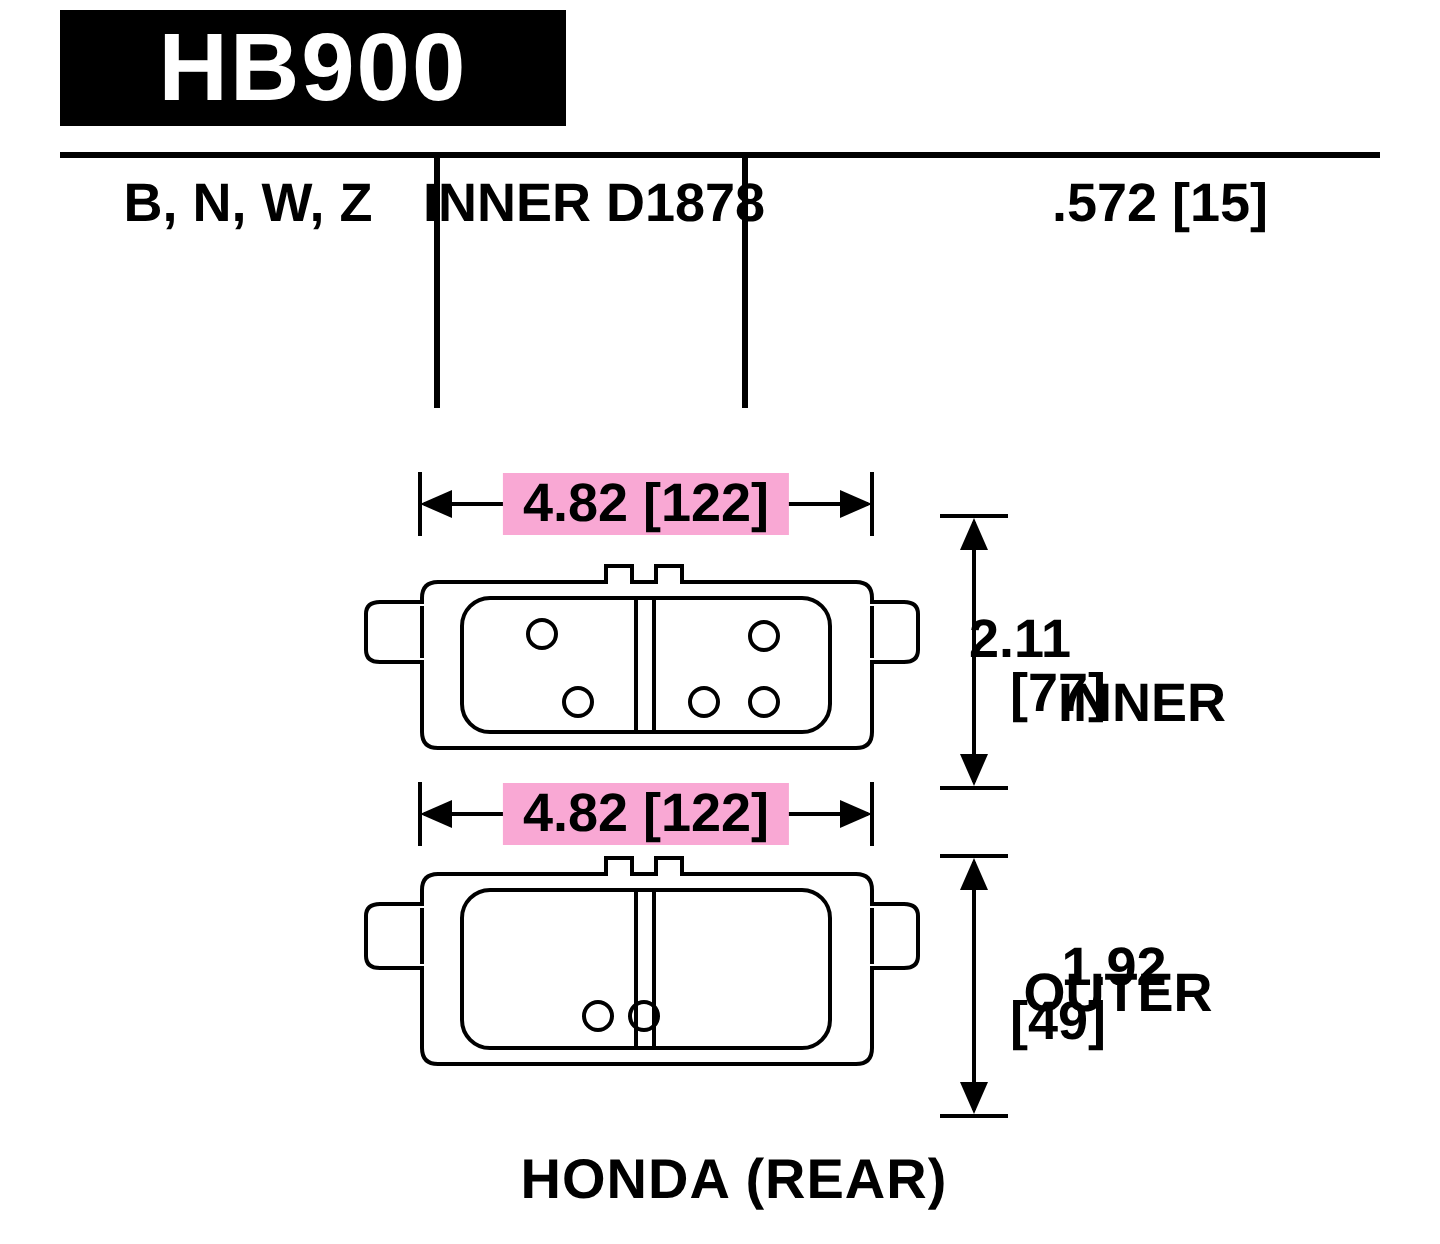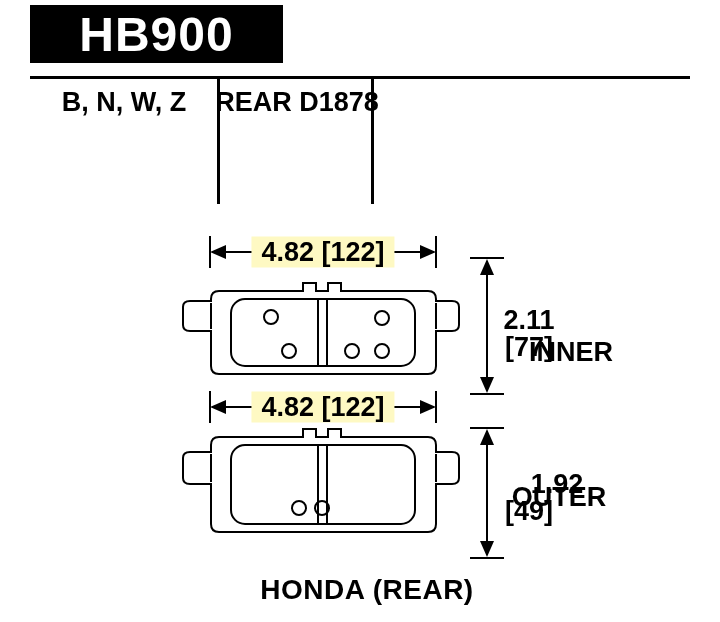--- a/index.html
+++ b/index.html
@@ -16,24 +16,24 @@
   }
   .hrule { position:absolute; left:30px; top:76px; width:660px; height:3px; background:#000; }
   .vrule { position:absolute; top:76px; width:3px; height:128px; background:#000; }
   .v1 { left:217px; }
   .v2 { left:371px; }
   .txt { position:absolute; transform:translate(-50%,-50%); font-size:27px; white-space:nowrap; }
   .compounds { left:124px; top:102px; }
   .fmsi      { left:297px; top:102px; }
   .thickness { left:580px; top:102px; }
   .linework { position:absolute; left:0; top:0; width:720px; height:622px; }
-  .dim { background:#fef9c3; padding:0 10px; }
+  .dim { background:#f9a8d4; padding:0 10px; }
   .dim-top    { left:323px; top:252px; }
   .dim-bottom { left:323px; top:407px; }
-  .h-in-inner { left:529px; top:320px; }
+  .h-in-inner { left:510px; top:320px; }
   .h-mm-inner { left:529px; top:347px; }
   .lbl-inner  { left:571px; top:352px; }
   .h-in-outer { left:529px; top:484px;margin-left:28px; }
   .h-mm-outer { left:529px; top:511px; }
   .lbl-outer  { left:559px; top:497px; }
   .honda { left:367px; top:590px; font-size:28px; letter-spacing:0.5px; }
 </style>
 </head>
 <body>
 
@@ -41,21 +41,22 @@
 
   <div class="part-box">
     <span>HB900</span>
   </div>
 
   <div class="hrule"></div>
   <div class="vrule v1"></div>
   <div class="vrule v2"></div>
 
   <div class="txt compounds">B, N, W, Z</div>
-  <div class="txt fmsi">REAR D1878</div>
+  <div class="txt fmsi">INNER D1878</div>
+  <div class="txt thickness">.572 [15]</div>
 
   <svg class="linework" viewBox="0 0 720 622" aria-hidden="true">
     <g stroke="#000" stroke-width="2" fill="none">
 
       <g>
         <line x1="210" y1="236" x2="210" y2="268"></line>
         <line x1="436" y1="236" x2="436" y2="268"></line>
         <line x1="212" y1="252" x2="434" y2="252"></line>
       </g>
 

